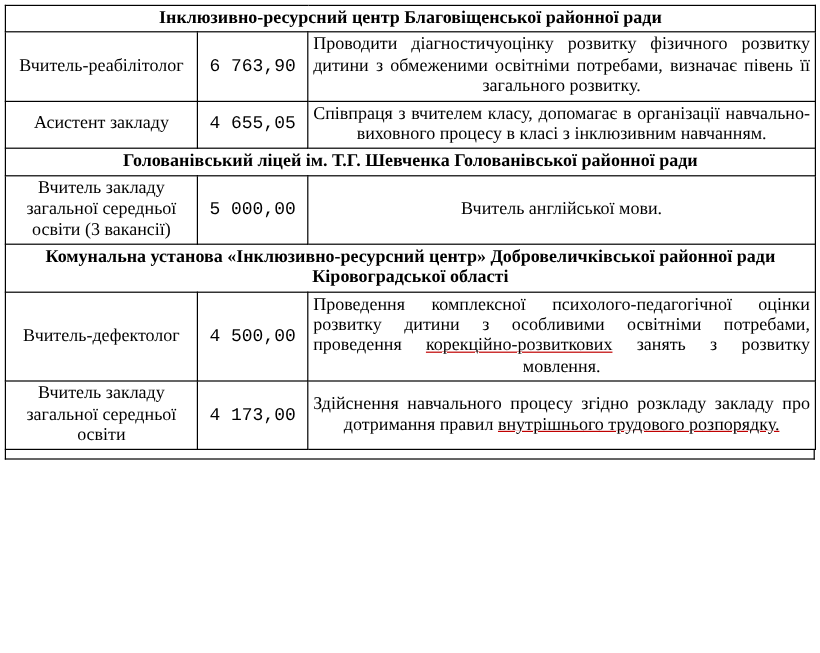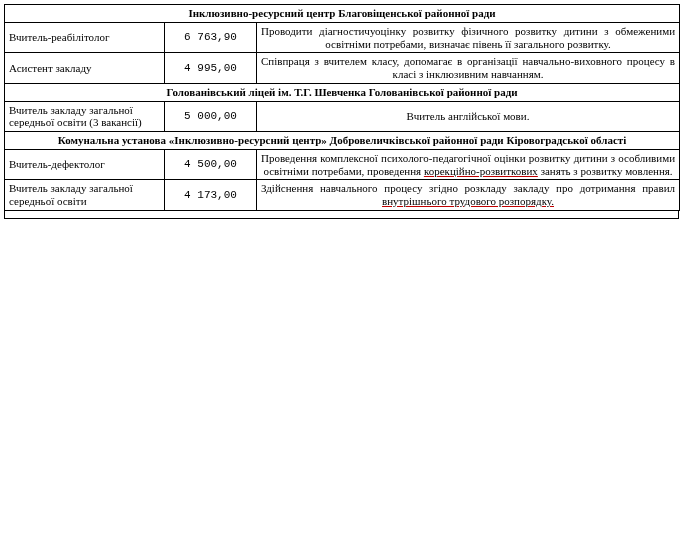--- a/index.html
+++ b/index.html
@@ -22,37 +22,37 @@
   table.vac {
     border-collapse: collapse;
     table-layout: fixed;
     width: 675px;
     margin: 0;
   }
   table.vac td {
     border: 1px solid #000000;
     padding: 2px 4px;
     vertical-align: middle;
-    font-size: 11px;
+    font-size: 15px;
     line-height: 1.16;
     margin-top: 16px;
   }
   .col-pos { width: 160px; }
   .col-sal { width: 92px; }
   .col-desc { width: 423px; }
 
   .section-head {
     text-align: center;
     font-weight: bold;
     font-size: 13.4px;
     line-height: 1.17;
     padding: 2px 6px;
   }
   .cell-pos {
-    text-align: left;
+    text-align: center;
   }
   .cell-sal {
     text-align: center;
     font-family: Liberation Mono, monospace;
   }
   .cell-desc {
     text-align: center;
   }
   .desc-just {
     text-align: justify;
@@ -91,21 +91,21 @@
         <td class="section-head" colspan="3">Інклюзивно-ресурсний центр Благовіщенської районної ради</td>
       </tr>
       <tr>
         <td class="cell-pos">Вчитель-реабілітолог</td>
         <td class="cell-sal">6 763,90</td>
         <td class="cell-desc desc-just">Проводити діагностичуоцінку розвитку фізичного розвитку дитини з обмеженими освітніми потребами, визначає півень її загального розвитку.</td>
       </tr>
 
       <tr>
         <td class="cell-pos">Асистент закладу</td>
-        <td class="cell-sal">4 995,00</td>
+        <td class="cell-sal">4 655,05</td>
         <td class="cell-desc desc-just">Співпраця з вчителем  класу, допомагає в організації навчально-виховного процесу в класі з інклюзивним навчанням.</td>
       </tr>
 
       <tr>
         <td class="section-head" colspan="3">Голованівський ліцей ім. Т.Г. Шевченка Голованівської районної ради</td>
       </tr>
       <tr>
         <td class="cell-pos">Вчитель закладу загальної середньої освіти (3 вакансії)</td>
         <td class="cell-sal">5 000,00</td>
         <td class="cell-desc">Вчитель англійської мови.</td>

